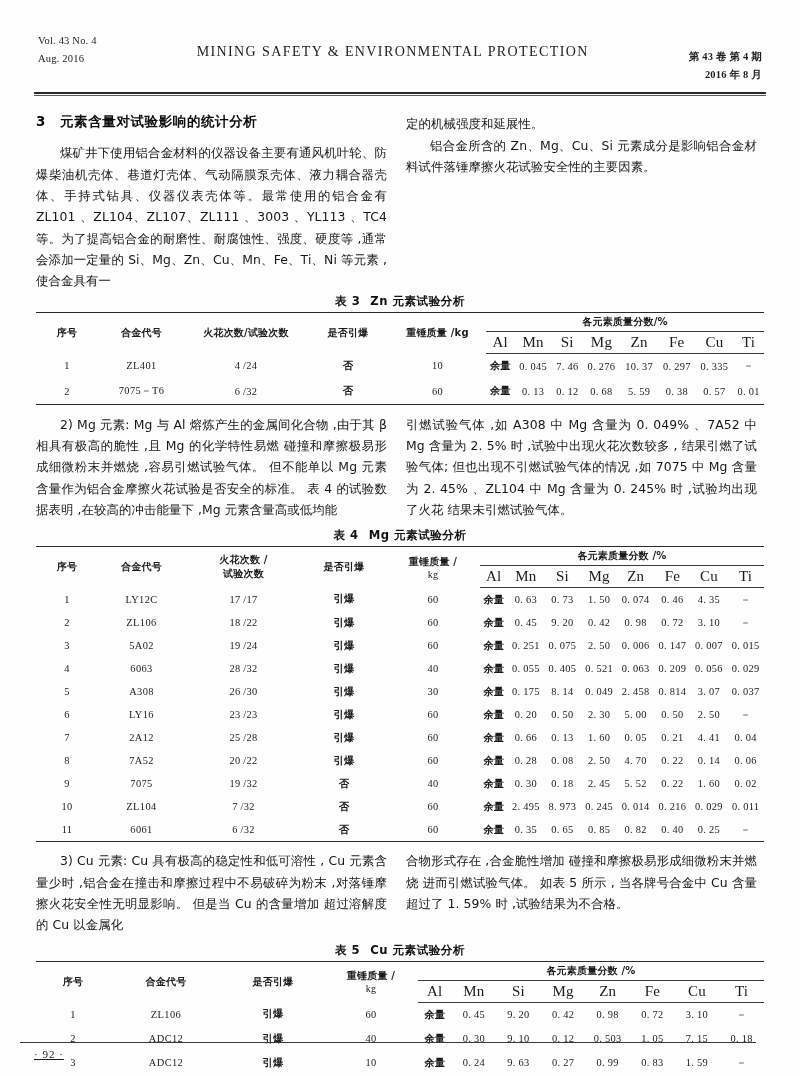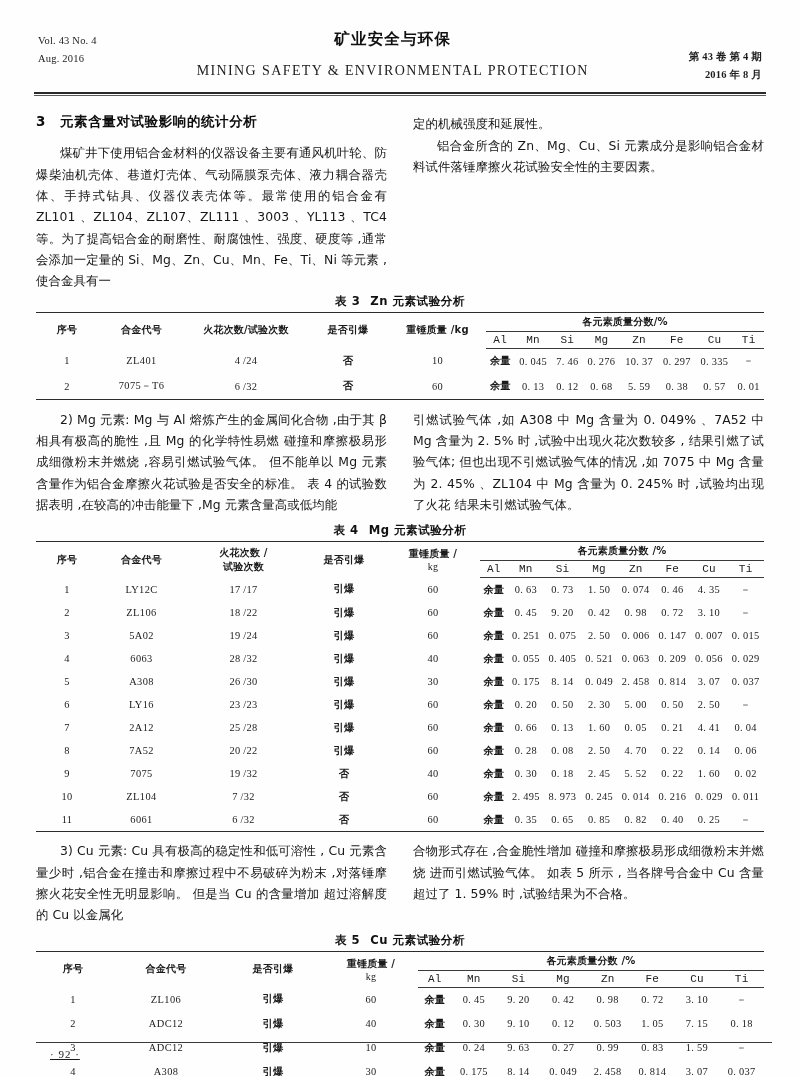--- a/index.html
+++ b/index.html
@@ -61,21 +61,21 @@
   .rule-double {
     margin: 7px 2px 0 2px;
     border-top: 2.2px solid #2a2a2a;
     border-bottom: 0.8px solid #5a5a5a;
     height: 1.5px;
   }
 
   
   .cols {
     display: flex;
-    gap: 26px;
+    gap: 19px;
     margin-top: 17px;
     padding: 0 4px;
   }
   .col { width: 351px; }
 
   h2.section {
     font-family: "DejaVu Sans", sans-serif;
     font-size: 13.5px;
     font-weight: 700;
     margin: 0 0 11px 0;
@@ -124,42 +124,42 @@
     padding: 2px 1px;
     white-space: nowrap;
   }
   table.dt thead th {
     font-weight: 700;
     font-family: "DejaVu Sans", sans-serif;
     font-size: 10px;
     letter-spacing: 0.2px;
   }
   table.dt thead th.elhdr {
-    font-family: Liberation Mono, monospace;
+    font-family: Liberation Serif, serif;
     font-weight: 400;
-    font-size: 11px;
+    font-size: 15px;
   }
   .rule-top td, .rule-top th { border-top: 1.6px solid #2b2b2b; }
   .rule-mid td, .rule-mid th { border-bottom: 0.9px solid #3a3a3a; }
   .rule-bot td, .rule-bot th { border-bottom: 1.6px solid #2b2b2b; }
   .grp-underline { border-bottom: 0.9px solid #3a3a3a; }
   td.cn, th.cn { font-family: "DejaVu Sans", sans-serif; font-weight: 700; font-size: 10.4px; }
   td.code { font-family: "Liberation Serif", serif; font-size: 10.4px; letter-spacing: 0.4px; }
   td.num  { font-family: "Liberation Serif", serif; font-size: 10.4px; letter-spacing: 0.3px; }
   td.yu   { font-family: Liberation Sans, sans-serif; font-weight: 700; font-size: 10.2px; }
   tbody tr td { height: 19px; }
   .t3 tbody tr td { height: 21px; }
   .t5 tbody tr td { height: 20px; }
 
   
   .fullwidth { padding: 0 4px; margin-top: 2px; }
 
   .footer {
     position: absolute;
-    left: 36px;
+    left: 20px;
     bottom: 16px;
     width: 736px;
     text-decoration: underline;
   }
   .footer .frule {
     border-top: 1.3px solid #3a3a3a;
     width: 736px;
     margin-bottom: 5px;
   }
   .footer .pg {
@@ -174,21 +174,20 @@
 <body>
 
 <div class="page">
 
   <div class="masthead">
     <div class="mh-left">
       <div>Vol. 43  No. 4</div>
       <div>Aug. 2016</div>
     </div>
     <div class="mh-center">
-      <div class="mh-cn">矿业安全与环保</div>
       <div class="mh-en">MINING SAFETY &amp; ENVIRONMENTAL PROTECTION</div>
     </div>
     <div class="mh-right">
       <div>第 43 卷   第 4 期</div>
       <div>2016 年 8 月</div>
     </div>
   </div>
   <div class="rule-double"></div>
 
   <div class="cols">

